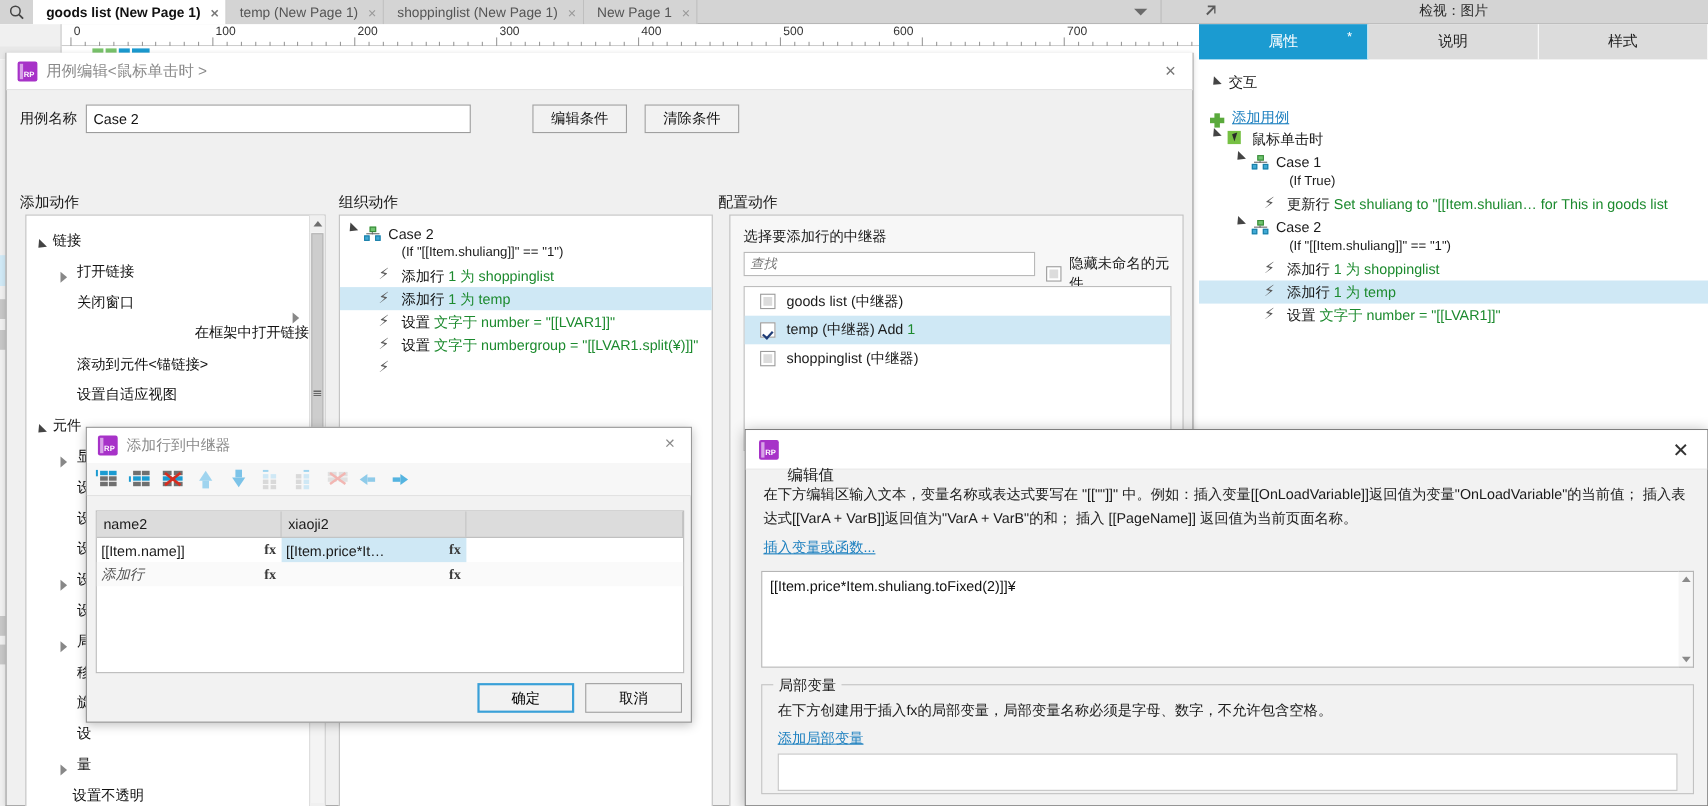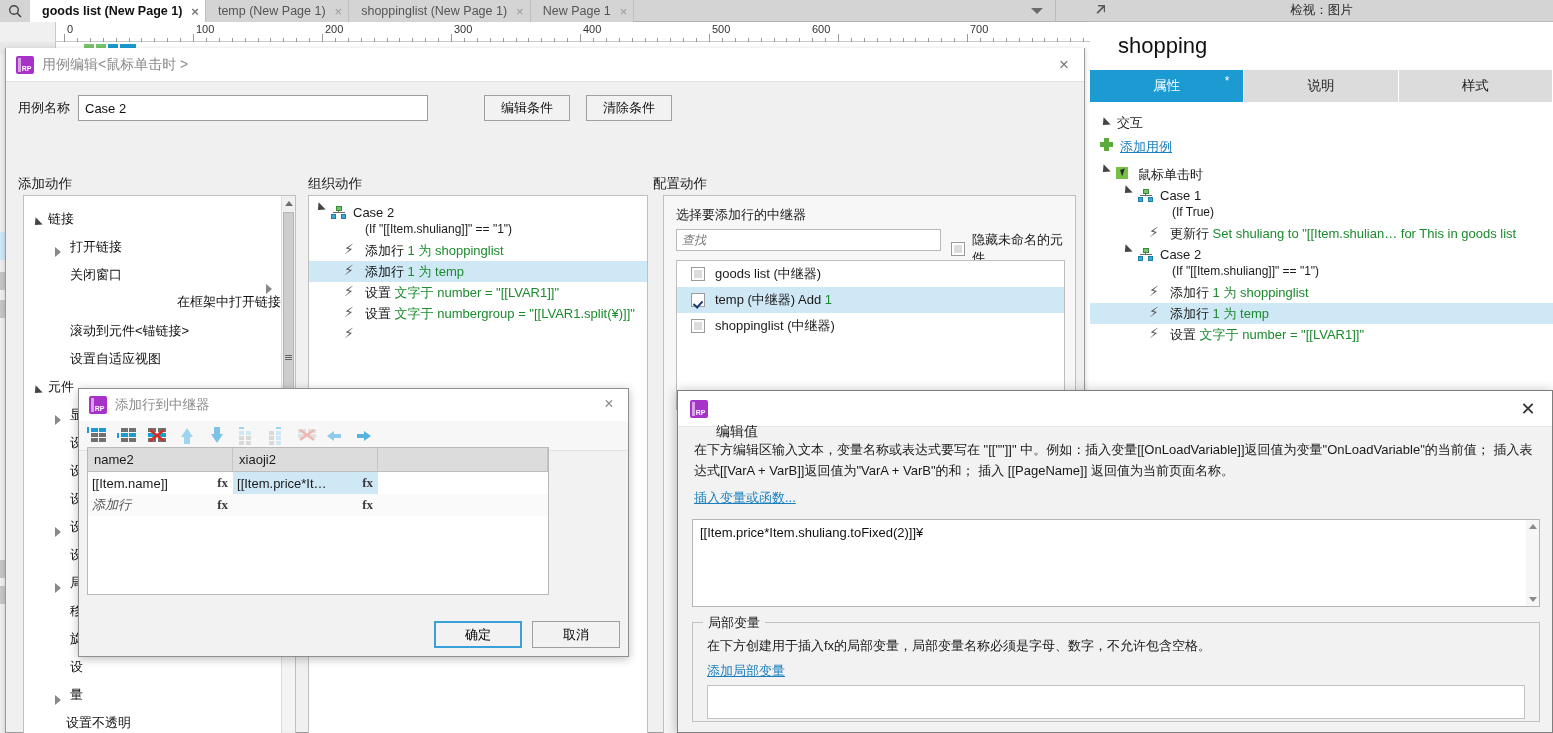--- a/index.html
+++ b/index.html
@@ -205,21 +205,21 @@
   .ticon { width: 20px; height: 18px; position: relative; }
   .arrowup { width:0;height:0;border-left:6px solid transparent;border-right:6px solid transparent;border-bottom:9px solid #9fd4ef; margin: 0 auto; position:relative; top:1px;}
   .arrowup::after{content:"";position:absolute;left:-3px;top:9px;width:6px;height:7px;background:#9fd4ef;}
   .arrowdn { width:0;height:0;border-left:6px solid transparent;border-right:6px solid transparent;border-top:9px solid #7cc3e8; margin: 0 auto; position:relative; top:7px;}
   .arrowdn::after{content:"";position:absolute;left:-3px;top:-16px;width:6px;height:7px;background:#7cc3e8;}
   .arrowleft { width:0;height:0;border-top:5px solid transparent;border-bottom:5px solid transparent;border-right:7px solid #8fcbe9; position:relative; top:4px;}
   .arrowleft::after{content:"";position:absolute;left:7px;top:-2px;width:7px;height:4px;background:#8fcbe9;}
   .arrowright { width:0;height:0;border-top:5px solid transparent;border-bottom:5px solid transparent;border-left:7px solid #55b4e0; position:relative; top:4px; left:7px;}
   .arrowright::after{content:"";position:absolute;left:-14px;top:-2px;width:7px;height:4px;background:#55b4e0;}
 
-  .ar-grid { position: absolute; left: 8px; top: 58px; width: 462px; height: 148px; border: 1px solid #b9b9b9; background: #fff; }
+  .ar-grid { position: absolute; left: 8px; top: 75px; width: 535px; height: 148px; border: 1px solid #b9b9b9; background: #fff; }
   .ar-hrow { display: flex; height: 24px; background: #dcdcdc; border-bottom: 1px solid #bdbdbd; }
   .ar-hcell { font-size: 13px; display: flex; align-items: center; padding-left: 6px; border-right: 1px solid #c4c4c4; }
   .ar-drow { display: flex; height: 22px; align-items: stretch; font-size: 13px; }
   .ar-drow.alt { background: #fafafa; }
   .ar-dcell { display: flex; align-items: center; padding-left: 4px; position: relative; }
   .ar-dcell.sel { background: #cfe8f5; }
   .fx { font-weight: bold; font-size: 13px; color: #3a3a3a; position: absolute; right: 5px; top: 3px; font-family: "Liberation Serif", serif; }
   .italic-ph { font-style: italic; color: #555; }
 
   .ar-buttons { position: absolute; right: 8px; bottom: 8px; display: flex; gap: 10px; }
@@ -235,21 +235,21 @@
   .rp-topbar .lbl { font-size: 12.5px; color: #2b2b2b; }
   .cursor-icon { position: absolute; left: 4px; top: 3px; width: 16px; height: 16px; }
   .rp-name { height: 48px; display: flex; align-items: center; padding-left: 28px; font-size: 22px; color: #111; }
   .rp-tabs { display: flex; height: 32px; }
   .rp-tab { flex: 1; display: flex; align-items: center; justify-content: center; font-size: 13.5px; background: #dcdcdc; color: #222; position: relative; border-right: 1px solid #fff; }
   .rp-tab.active { background: #1b9bd1; color: #fff; }
   .rp-tab .star { position: absolute; right: 14px; top: 4px; font-size: 12px; }
   .rp-section { display: flex; align-items: center; height: 30px; padding-left: 10px; font-size: 13px; margin-top: 6px; }
   .sec-tw { width: 9px; height: 9px; margin-right: 8px; position: relative; }
   .sec-tw::after { content:""; position:absolute; left:0; top:1px; border-top:6px solid #444; border-left:5px solid transparent; border-right:5px solid transparent; transform: rotate(45deg); }
-  .rp-add { display: flex; align-items: flex-start; height: 26px; padding-left: 10px; }
+  .rp-add { display: flex; align-items: flex-end; height: 26px; padding-left: 10px; }
   .plusicon { width: 13px; height: 13px; position: relative; margin-right: 7px; }
   .plusicon::before { content:""; position:absolute; left:4px; top:0; width:5px; height:13px; background:#5aaa3c; }
   .plusicon::after { content:""; position:absolute; left:0; top:4px; width:13px; height:5px; background:#5aaa3c; }
   .link { color: #1b7fbf; text-decoration: underline; font-size: 13px; }
   .rp-row { display: flex; align-items: flex-start; font-size: 13px; line-height: 17px; padding: 2px 0; }
   .rp-row.sel { background: #cfe8f5; }
   .mouseicon { flex:0 0 16px; width:16px; height:15px; position: relative; margin-right:6px; margin-top:1px;}
   .mouseicon .sq { position:absolute; left:0; top:0; width:12px; height:12px; background:#76c043; }
   .mouseicon .cur { position:absolute; left:5px; top:2px; width:0;height:0;
       border-left:5px solid #2a2a2a; border-bottom:7px solid transparent; transform: rotate(-18deg); }
@@ -732,21 +732,20 @@
 
   <div class="rightpanel">
     <div class="rp-topbar">
       <div class="cursor-icon">
         <svg width="14" height="14" viewBox="0 0 14 14">
             <path d="M11 2 L4 2 L4 3.5 L8.5 3.5 L2.5 9.5 L3.8 10.8 L9.8 4.8 L9.8 9.3 L11 9.3 Z" fill="#5a5a5a"></path>
           </svg>
       </div>
       <div class="lbl">检视：图片</div>
     </div>
-    <div class="rp-name">shopping</div>
     <div class="rp-tabs" id="rp-tabs">
         <div class="rp-tab active">
           <span>属性</span>
           <span class="star">*</span>
         </div>
         <div class="rp-tab">
           <span>说明</span>
         </div>
         <div class="rp-tab">
           <span>样式</span>

